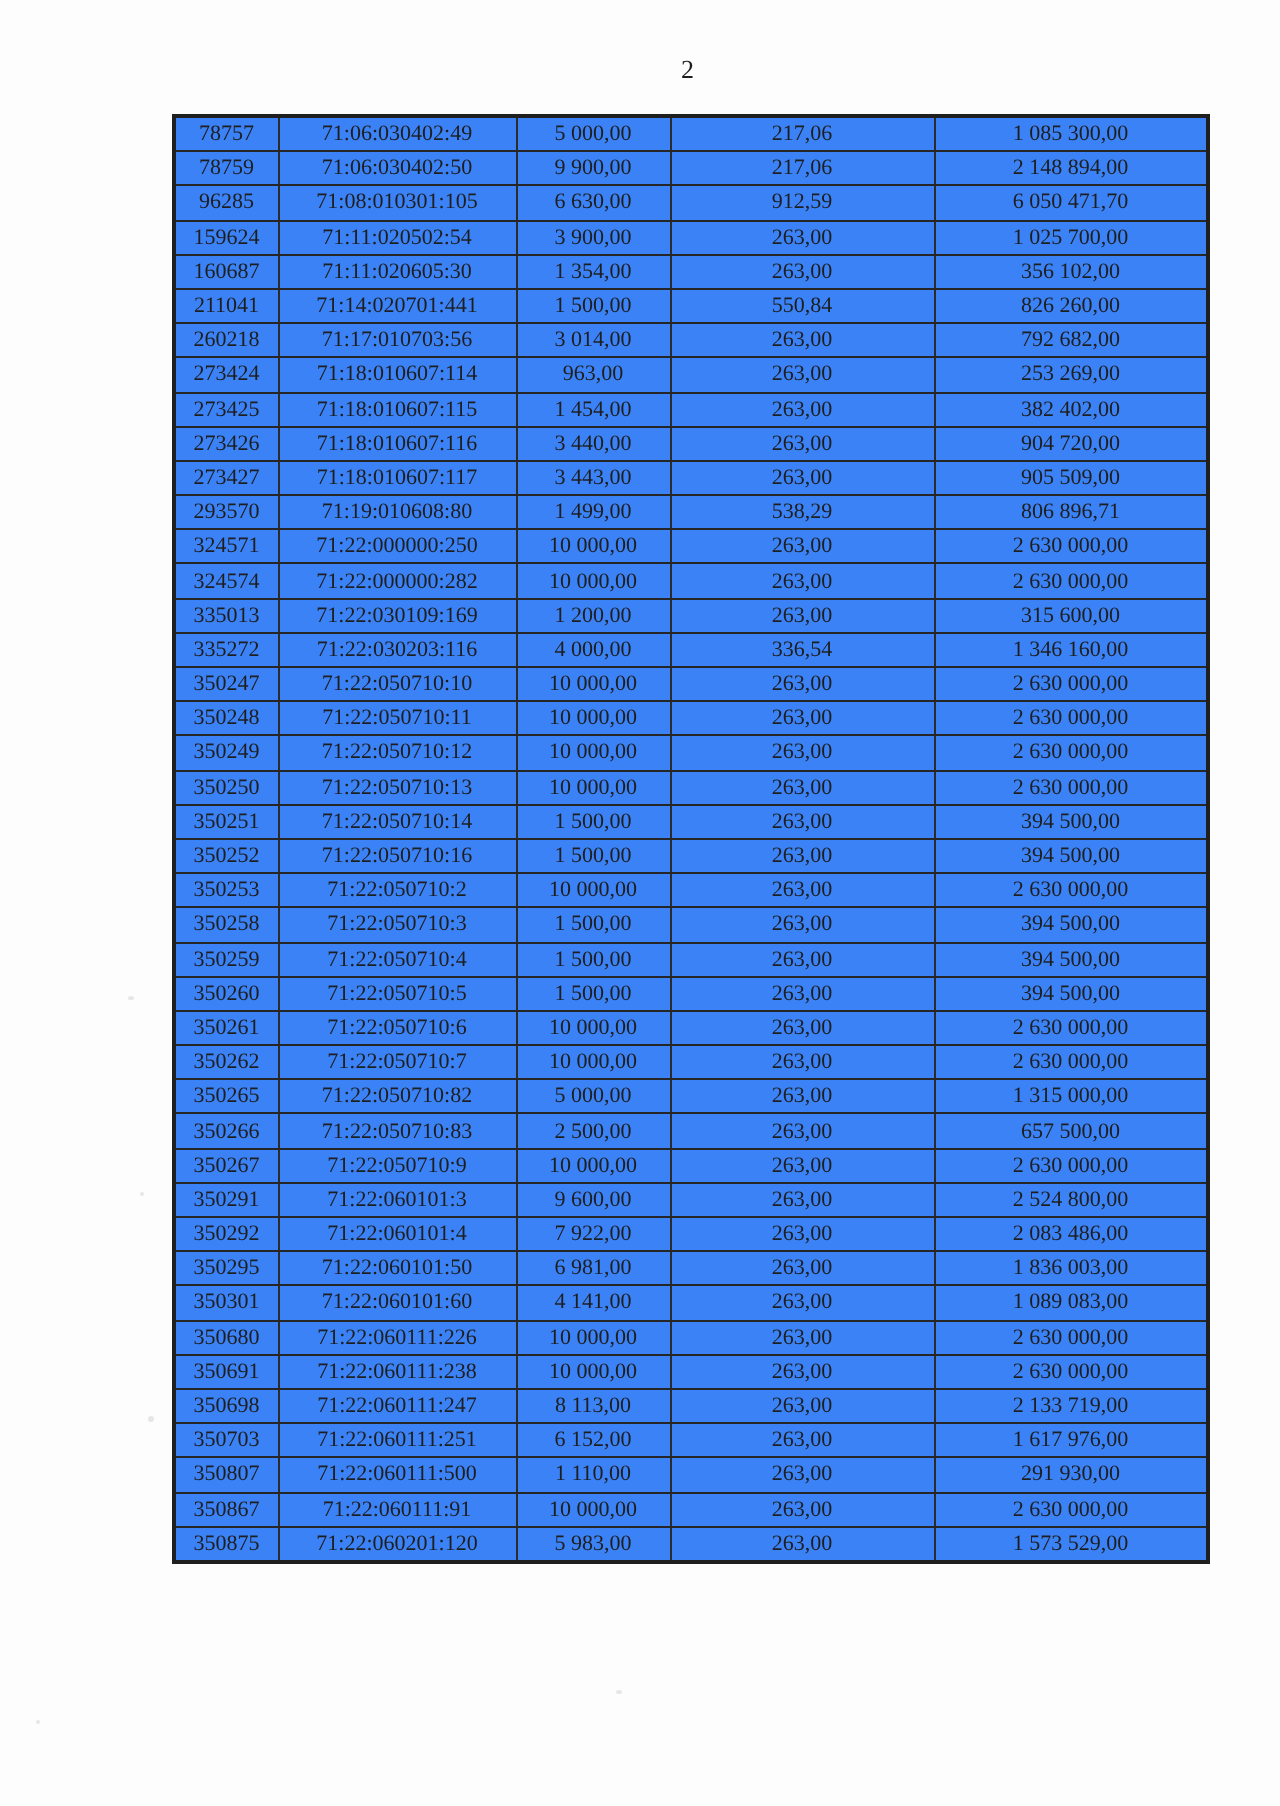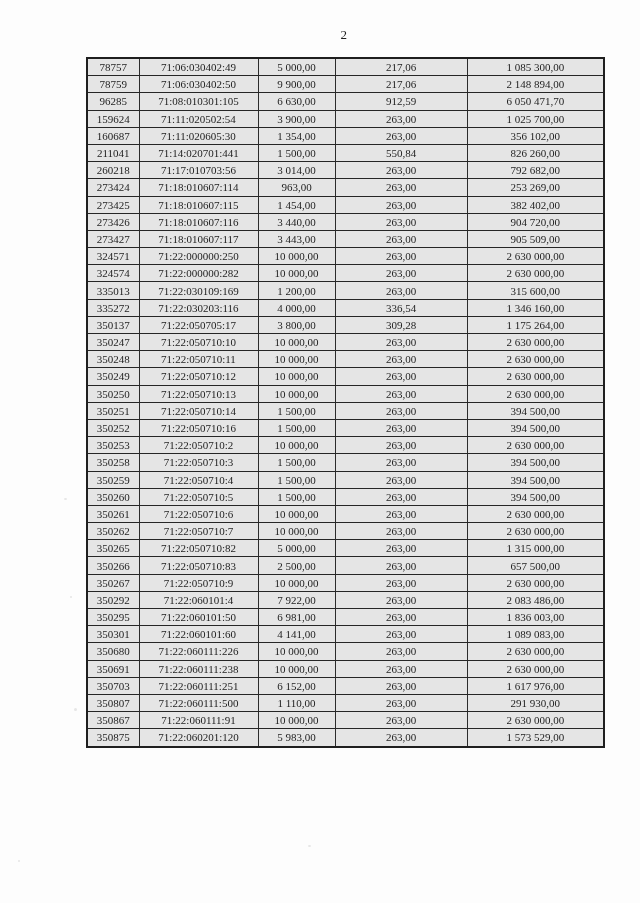--- a/index.html
+++ b/index.html
@@ -41,21 +41,21 @@
   }
 
   table.data-table {
     position: absolute;
     left: 86px;
     top: 57px;
     width: 517px;
     border-collapse: collapse;
     table-layout: fixed;
     border: 2px solid #1f1f1f;
-    background: #e5e5e5;
+    background: #3b82f6;
   }
   table.data-table td {
     height: 16.2px;            
     padding: 0 2px;
     border-right: 1px solid #2c2c2c;
     border-bottom: 1px solid #262626;
     
     box-shadow: 0 2px 0 -1px rgba(125, 125, 125, 0.42);
     font-size: 11px;
     line-height: 16px;
@@ -167,20 +167,27 @@
           <td>904 720,00</td>
         </tr>
         <tr>
           <td>273427</td>
           <td>71:18:010607:117</td>
           <td>3 443,00</td>
           <td>263,00</td>
           <td>905 509,00</td>
         </tr>
         <tr>
+          <td>293570</td>
+          <td>71:19:010608:80</td>
+          <td>1 499,00</td>
+          <td>538,29</td>
+          <td>806 896,71</td>
+        </tr>
+        <tr>
           <td>324571</td>
           <td>71:22:000000:250</td>
           <td>10 000,00</td>
           <td>263,00</td>
           <td>2 630 000,00</td>
         </tr>
         <tr>
           <td>324574</td>
           <td>71:22:000000:282</td>
           <td>10 000,00</td>
@@ -195,27 +202,20 @@
           <td>315 600,00</td>
         </tr>
         <tr>
           <td>335272</td>
           <td>71:22:030203:116</td>
           <td>4 000,00</td>
           <td>336,54</td>
           <td>1 346 160,00</td>
         </tr>
         <tr>
-          <td>350137</td>
-          <td>71:22:050705:17</td>
-          <td>3 800,00</td>
-          <td>309,28</td>
-          <td>1 175 264,00</td>
-        </tr>
-        <tr>
           <td>350247</td>
           <td>71:22:050710:10</td>
           <td>10 000,00</td>
           <td>263,00</td>
           <td>2 630 000,00</td>
         </tr>
         <tr>
           <td>350248</td>
           <td>71:22:050710:11</td>
           <td>10 000,00</td>
@@ -307,20 +307,27 @@
           <td>657 500,00</td>
         </tr>
         <tr>
           <td>350267</td>
           <td>71:22:050710:9</td>
           <td>10 000,00</td>
           <td>263,00</td>
           <td>2 630 000,00</td>
         </tr>
         <tr>
+          <td>350291</td>
+          <td>71:22:060101:3</td>
+          <td>9 600,00</td>
+          <td>263,00</td>
+          <td>2 524 800,00</td>
+        </tr>
+        <tr>
           <td>350292</td>
           <td>71:22:060101:4</td>
           <td>7 922,00</td>
           <td>263,00</td>
           <td>2 083 486,00</td>
         </tr>
         <tr>
           <td>350295</td>
           <td>71:22:060101:50</td>
           <td>6 981,00</td>
@@ -342,20 +349,27 @@
           <td>2 630 000,00</td>
         </tr>
         <tr>
           <td>350691</td>
           <td>71:22:060111:238</td>
           <td>10 000,00</td>
           <td>263,00</td>
           <td>2 630 000,00</td>
         </tr>
         <tr>
+          <td>350698</td>
+          <td>71:22:060111:247</td>
+          <td>8 113,00</td>
+          <td>263,00</td>
+          <td>2 133 719,00</td>
+        </tr>
+        <tr>
           <td>350703</td>
           <td>71:22:060111:251</td>
           <td>6 152,00</td>
           <td>263,00</td>
           <td>1 617 976,00</td>
         </tr>
         <tr>
           <td>350807</td>
           <td>71:22:060111:500</td>
           <td>1 110,00</td>

